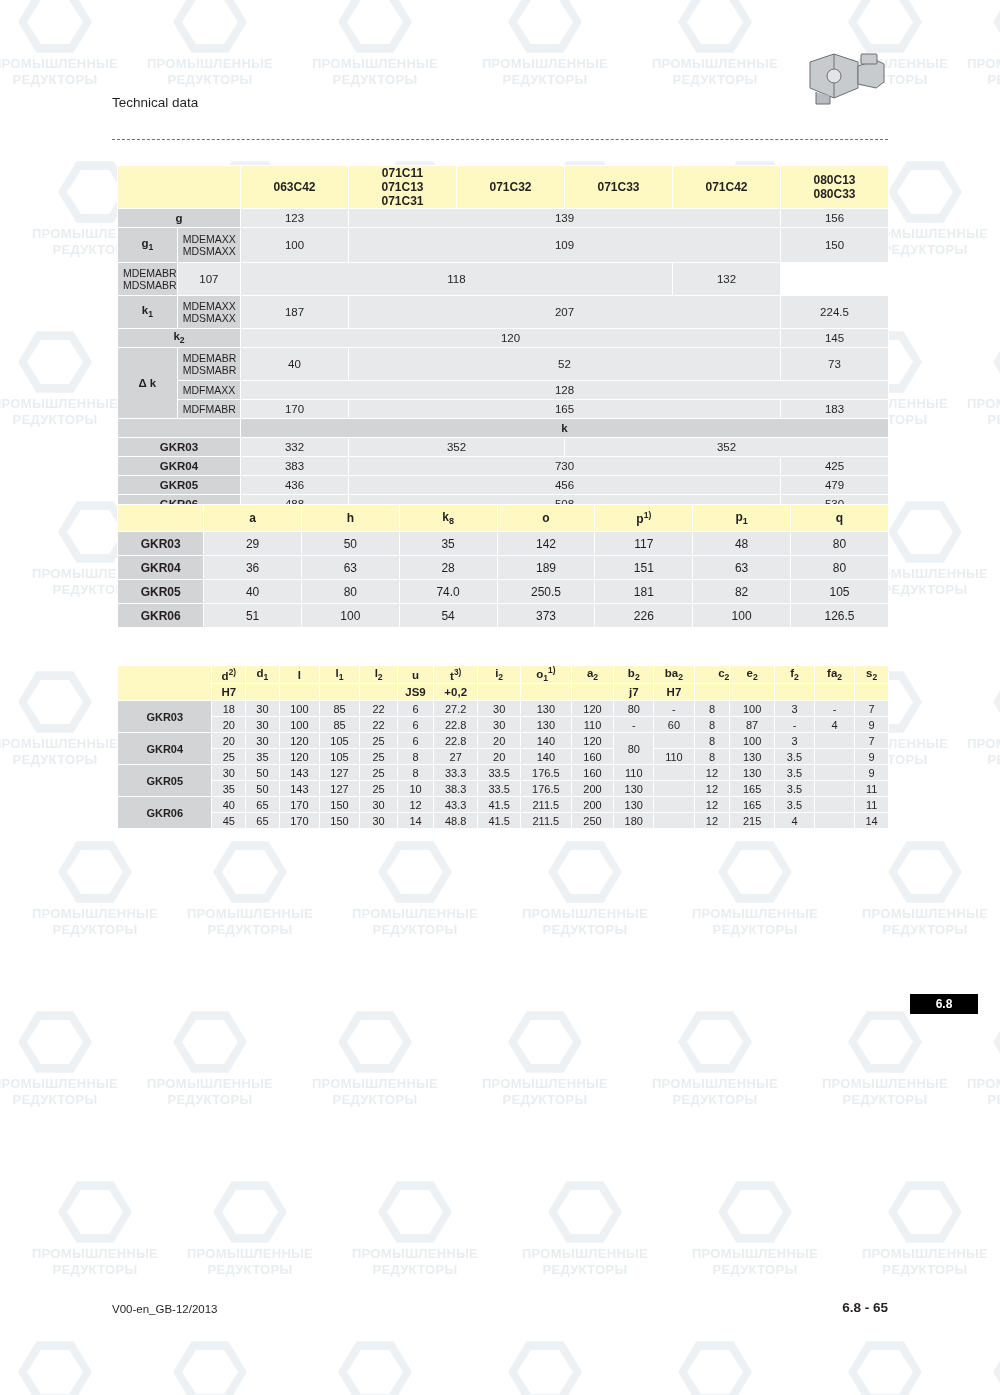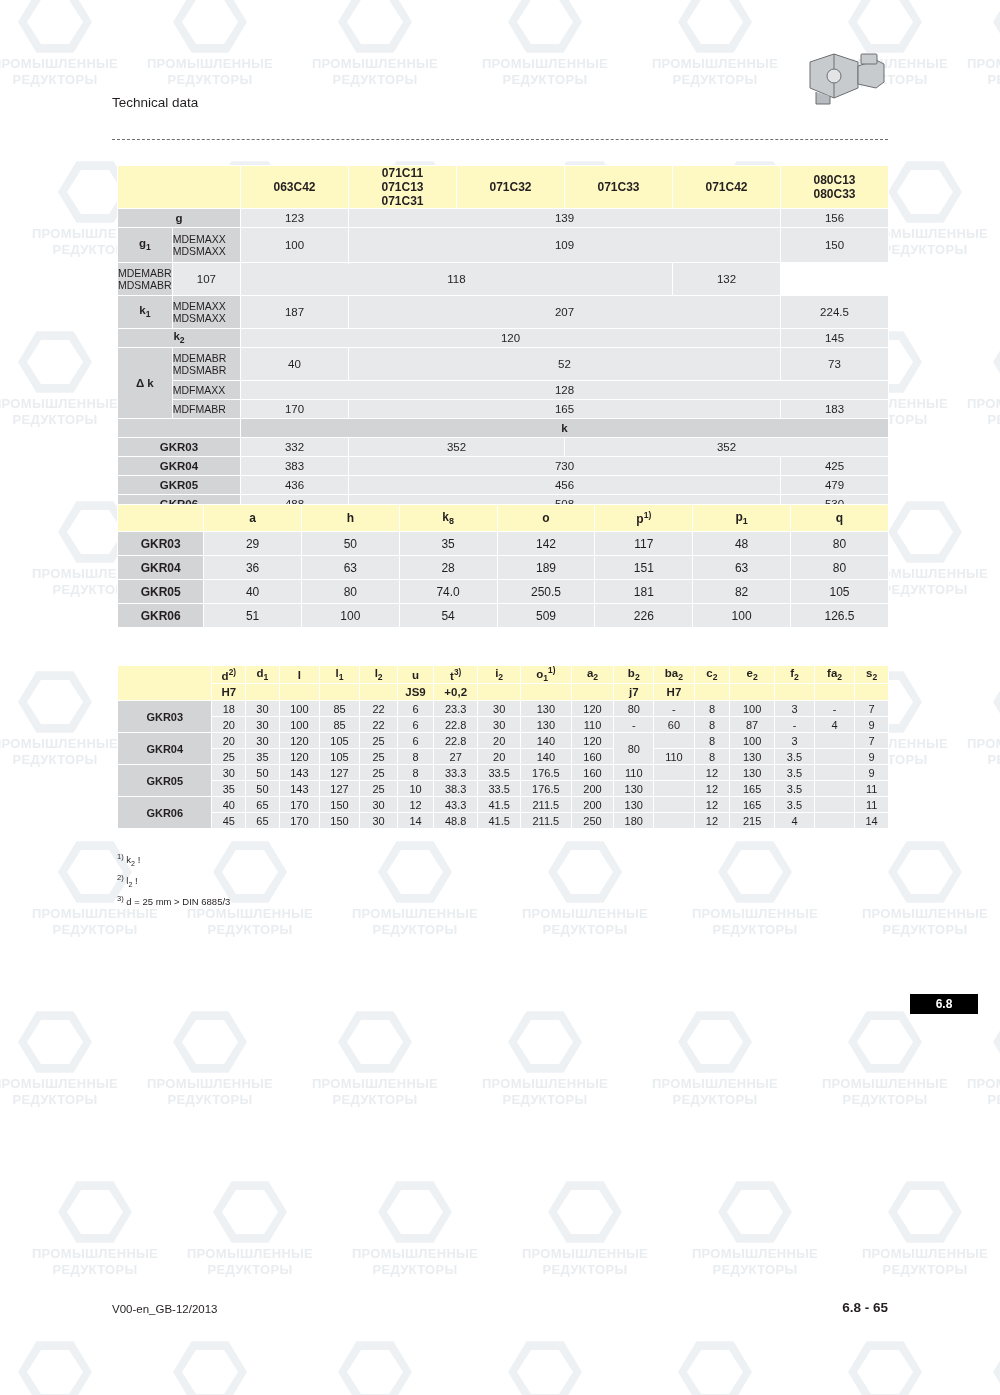--- a/index.html
+++ b/index.html
@@ -115,20 +115,21 @@
   .rowlabel {
     background: #d3d4d6 !important;
     font-weight: 700;
     font-size: 11.5px;
   }
   .sublabel {
     background: #d3d4d6 !important;
     font-weight: 400;
     font-size: 10.5px;
     text-align: left;
+    padding-left: 5px;
   }
 
   #table1 {
     position: absolute;
     left: 117px;
     top: 165px;
     width: 772px;
   }
   #table1 td { height: 18px; }
   #table1 .hdr td { height: 22px; line-height: 14px; }
@@ -474,21 +475,21 @@
       <td>250.5</td>
       <td>181</td>
       <td>82</td>
       <td>105</td>
     </tr>
     <tr>
       <td class="rowlabel">GKR06</td>
       <td>51</td>
       <td>100</td>
       <td>54</td>
-      <td>509</td>
+      <td>373</td>
       <td>226</td>
       <td>100</td>
       <td>126.5</td>
     </tr>
   </tbody>
     </table>
 
   <table id="table3">
     <tbody>
         <tr class="hdr">
@@ -498,21 +499,21 @@
       <td style="width:36px;">l</td>
       <td style="width:36px;">l<sub>1</sub></td>
       <td style="width:34px;">l<sub>2</sub></td>
       <td style="width:32px;">u</td>
       <td style="width:40px;">t<sup>3)</sup></td>
       <td style="width:38px;">i<sub>2</sub></td>
       <td style="width:46px;">o<sub>1</sub><sup>1)</sup></td>
       <td style="width:38px;">a<sub>2</sub></td>
       <td style="width:36px;">b<sub>2</sub></td>
       <td style="width:36px;">ba<sub>2</sub></td>
-      <td style="width:32px;">c<sub>2</sub></td>
+      <td style="width:32px;text-align:right;">c<sub>2</sub></td>
       <td style="width:40px;">e<sub>2</sub></td>
       <td style="width:36px;">f<sub>2</sub></td>
       <td style="width:36px;">fa<sub>2</sub></td>
       <td style="width:30px;">s<sub>2</sub></td>
     </tr>
     <tr class="hdr">
       <td>H7</td>
       <td></td>
       <td></td>
       <td></td>
@@ -532,21 +533,21 @@
     </tr>
 
     <tr>
       <td class="rowlabel" rowspan="2">GKR03</td>
       <td>18</td>
       <td>30</td>
       <td>100</td>
       <td>85</td>
       <td>22</td>
       <td>6</td>
-      <td>23.3</td>
+      <td>27.2</td>
       <td>30</td>
       <td>130</td>
       <td>120</td>
       <td>80</td>
       <td>-</td>
       <td>8</td>
       <td>100</td>
       <td>3</td>
       <td>-</td>
       <td>7</td>
@@ -685,24 +686,19 @@
       <td></td>
       <td>12</td>
       <td>215</td>
       <td>4</td>
       <td></td>
       <td>14</td>
     </tr>
   </tbody>
     </table>
 
-  <div class="footnotes">
-    <div><sup>1)</sup> k<sub>2</sub> !</div>
-    <div><sup>2)</sup> l<sub>2</sub> !</div>
-    <div><sup>3)</sup> d = 25 mm &gt; DIN 6885/3</div>
-  </div>
 
   <div class="chapter-tab">6.8</div>
 
   <div class="footer-left">V00-en_GB-12/2013</div>
   <div class="footer-right">6.8 - 65</div>
 
 </div>
 
 </body></html>

